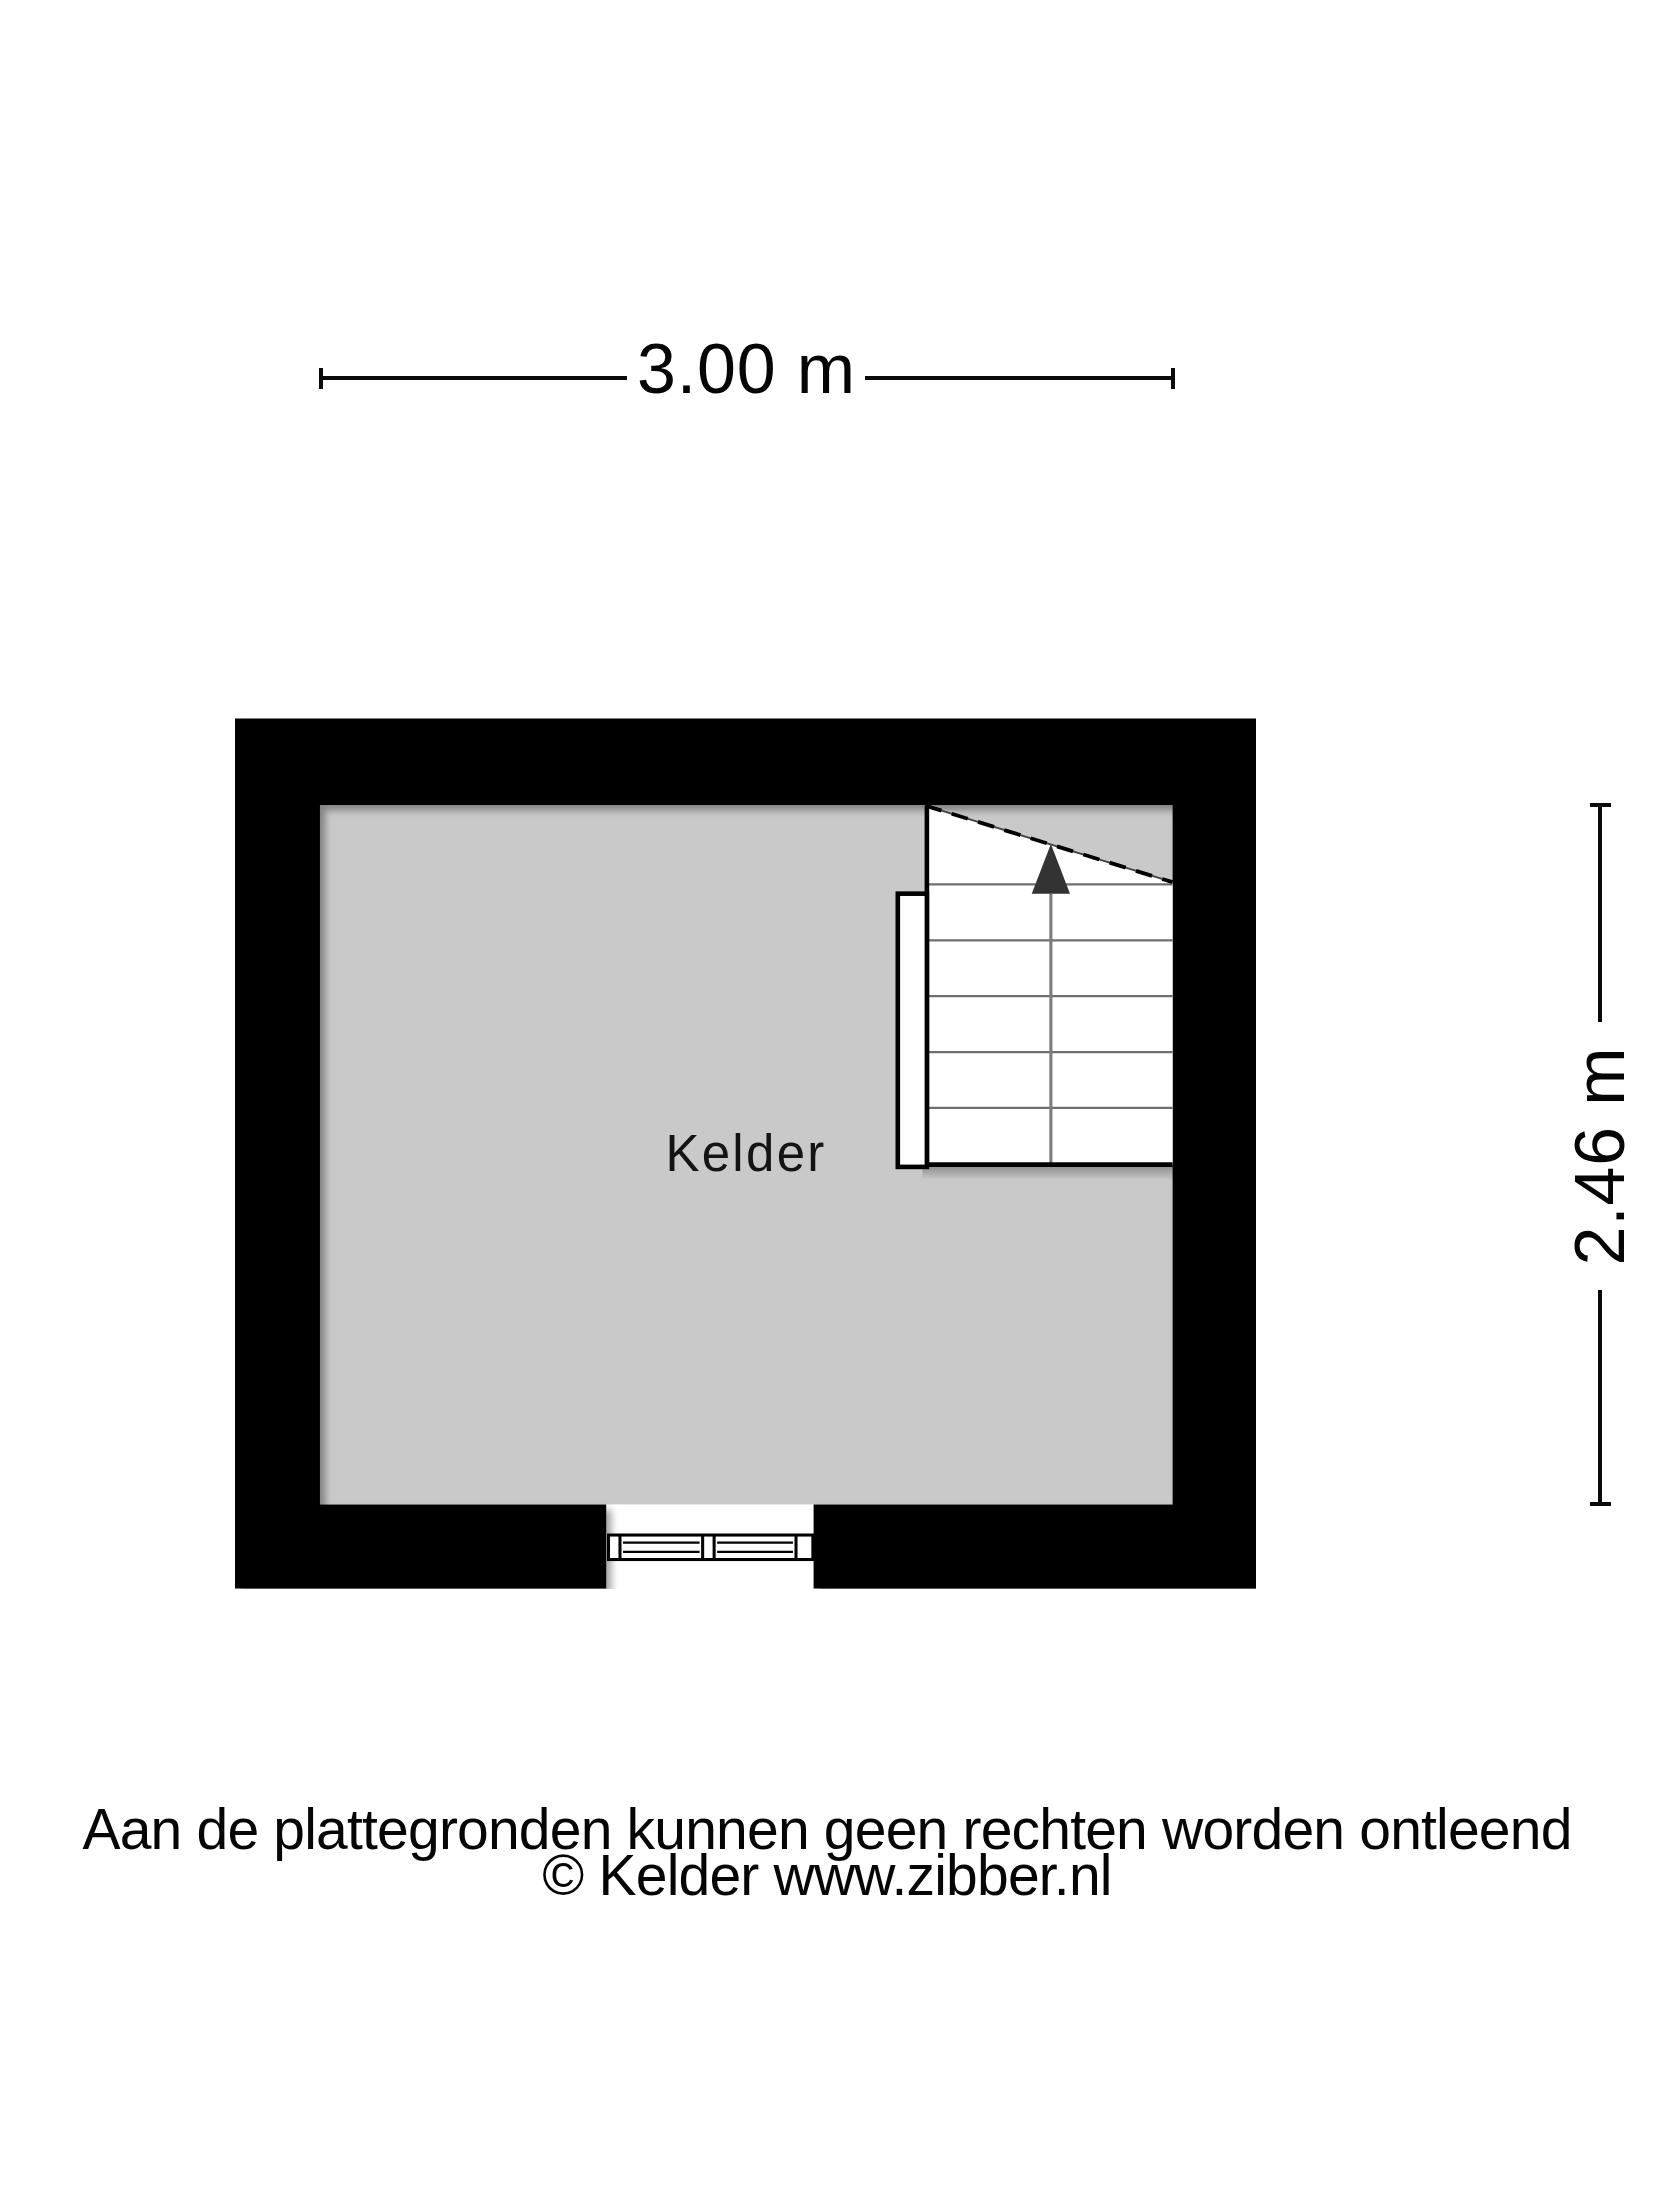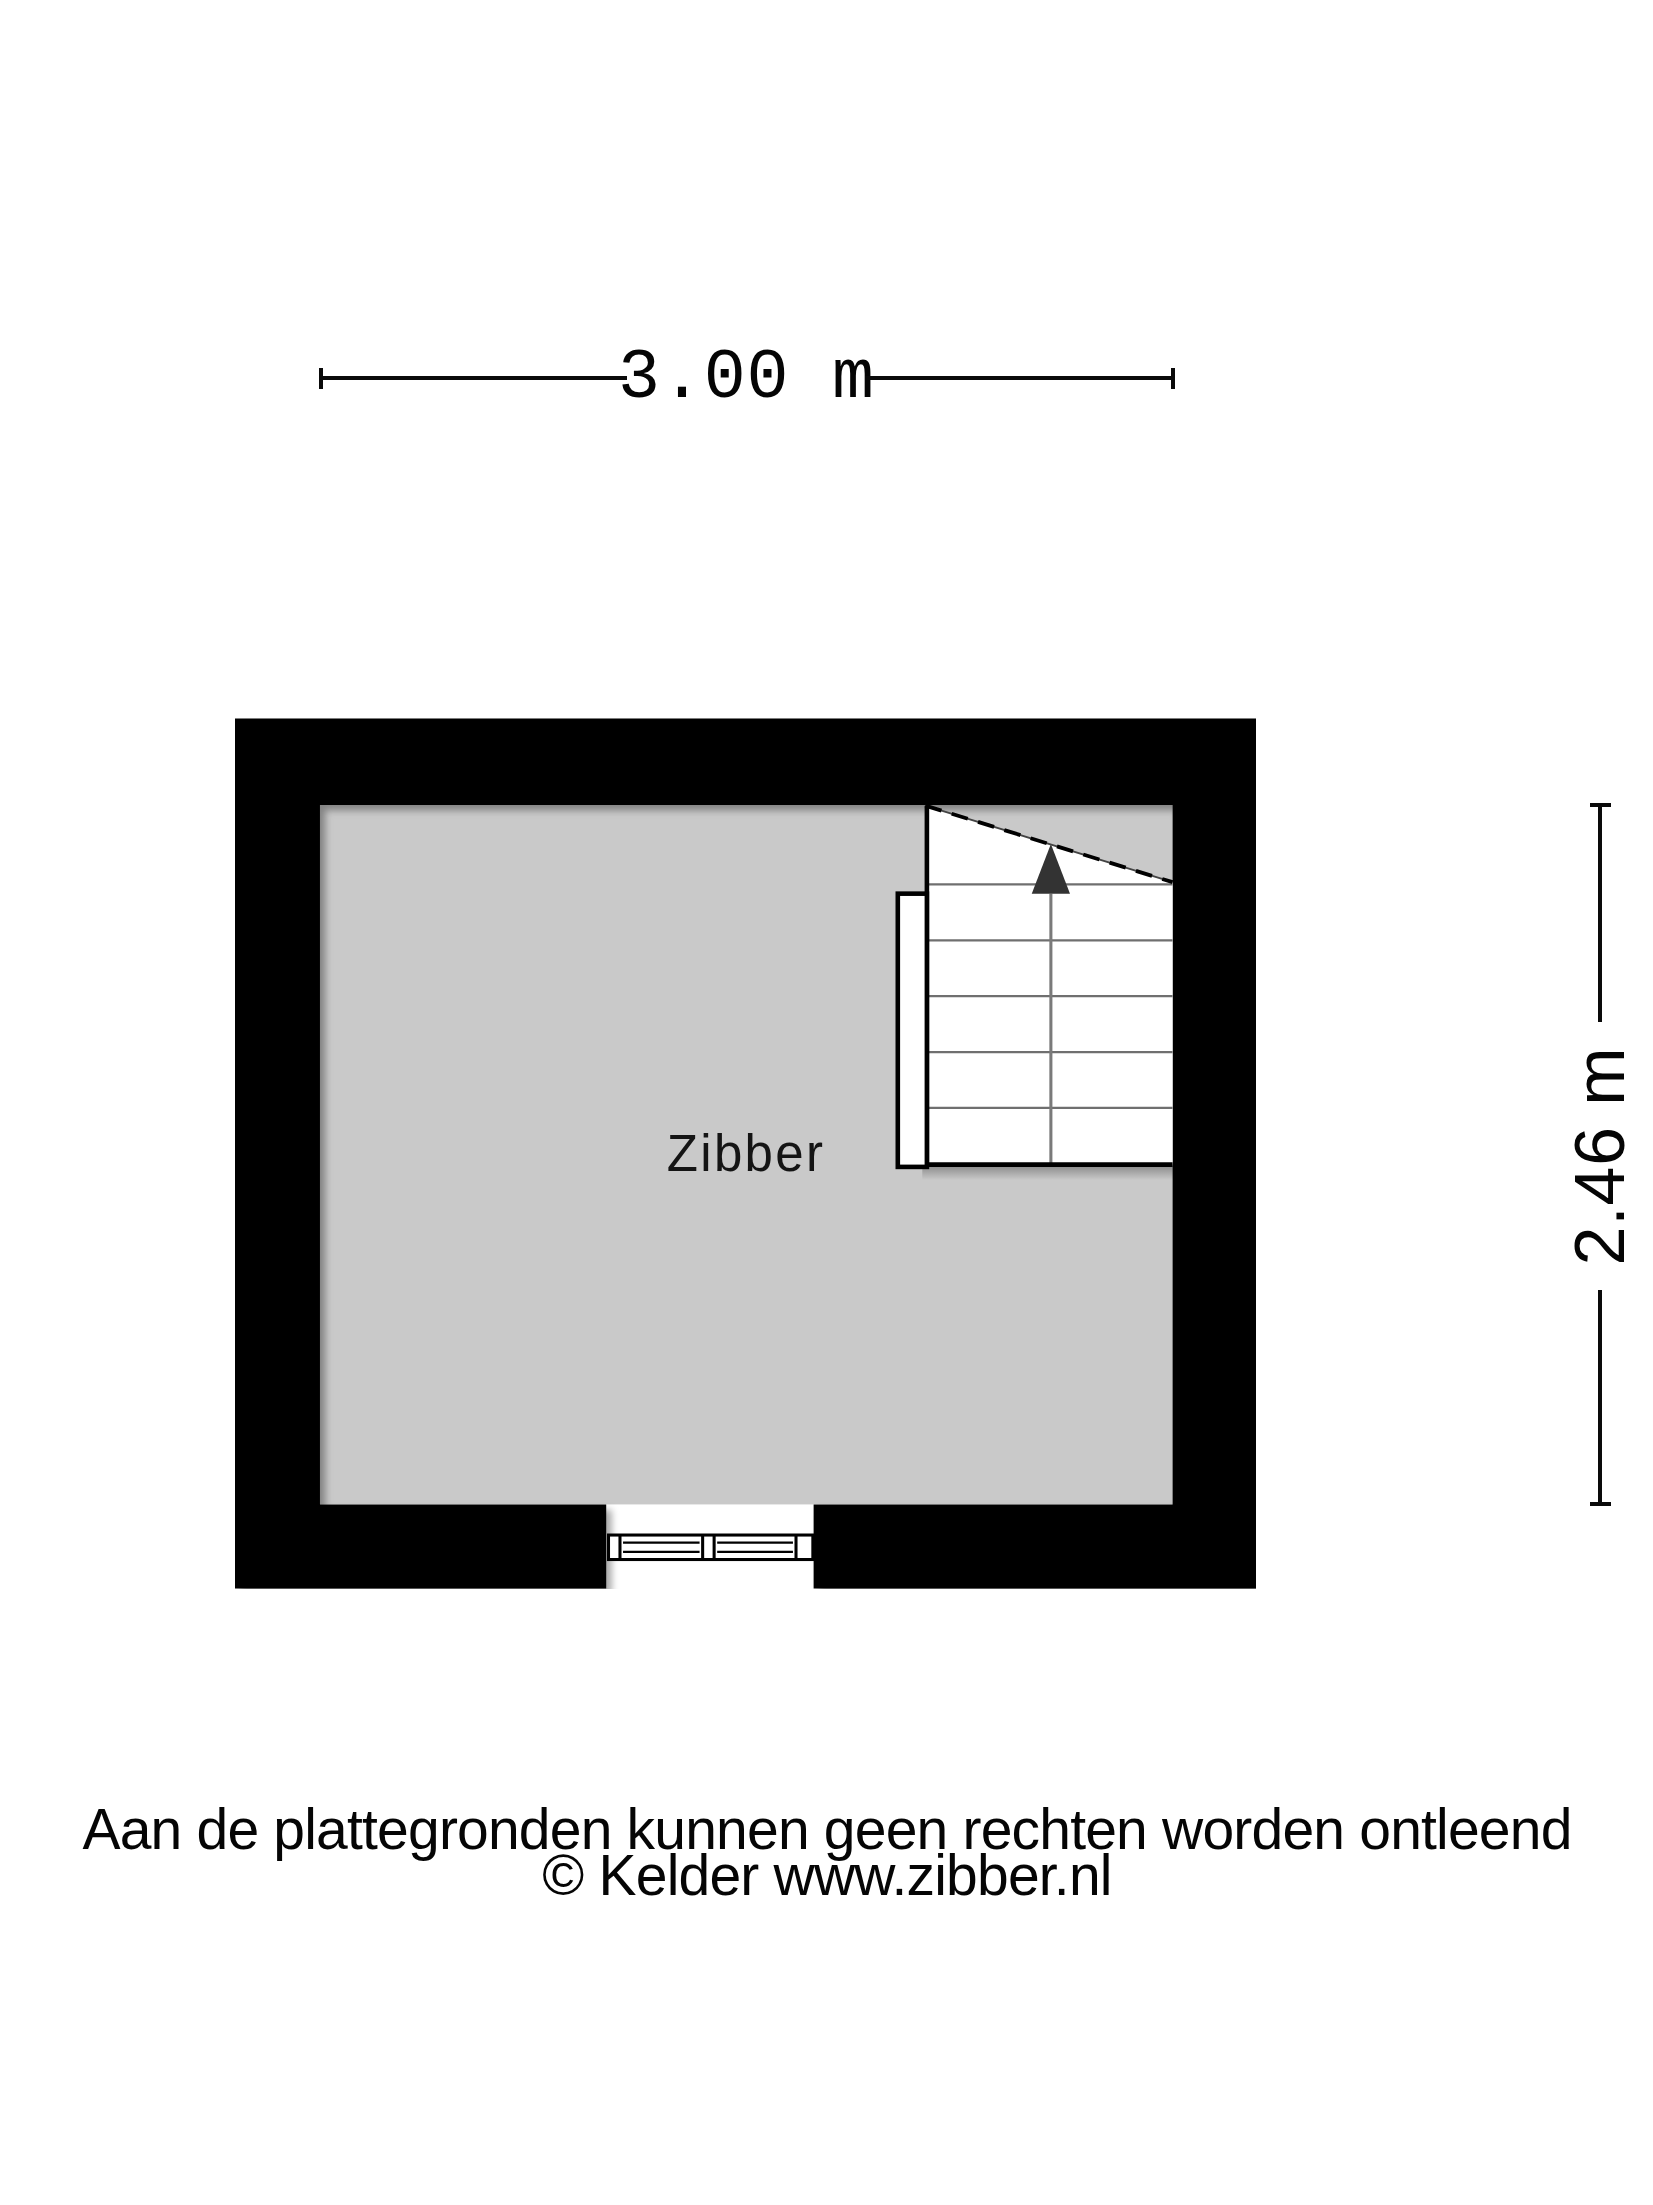--- a/index.html
+++ b/index.html
@@ -86,21 +86,21 @@
   #footer-credit     { top: 1842px; }
 </style>
 </head>
 <body>
 
 <div id="page" style="--page-bg: #ffffff;">
 
   <div>
     <div class="dim-tick-v" style="left:319px; top:368px;"></div>
     <div class="dim-seg-h" style="left:321px; top:376px; width:306px;"></div>
-    <div class="dim-label" style="left:578px; top:342px;font-family:Liberation Mono, monospace;">3.00 m</div>
+    <div class="dim-label" style="left:578px; top:332px;">3.00 m</div>
     <div class="dim-seg-h" style="left:865px; top:376px; width:308px;"></div>
     <div class="dim-tick-v" style="left:1171px; top:368px;"></div>
   </div>
 
   <svg id="plan-svg" width="1021" height="871" viewBox="0 0 1334 1137">
     <defs>
       <linearGradient id="stairShade" x1="0" y1="0" x2="0" y2="1">
         <stop offset="0" stop-color="rgba(0,0,0,0.30)"></stop>
         <stop offset="1" stop-color="rgba(0,0,0,0)"></stop>
       </linearGradient>
@@ -151,21 +151,21 @@
       </g>
       <g stroke="#000000" stroke-width="3">
         <line x1="507" y1="1077" x2="607" y2="1077"></line>
         <line x1="507" y1="1089" x2="607" y2="1089"></line>
         <line x1="630" y1="1077" x2="729" y2="1077"></line>
         <line x1="630" y1="1089" x2="729" y2="1089"></line>
       </g>
     </g>
   </svg>
 
-  <div class="room-label">Zibber</div>
+  <div class="room-label">Kelder</div>
 
   <div>
     <div class="dim-tick-h" style="left:1590px; top:803px;"></div>
     <div class="dim-seg-v" style="left:1598px; top:805px; height:217px;"></div>
     <div class="dim-label rotated" style="left:1431px; top:1119px;">2.46 m</div>
     <div class="dim-seg-v" style="left:1598px; top:1290px; height:214px;"></div>
     <div class="dim-tick-h" style="left:1590px; top:1502px;"></div>
   </div>
 
   <div class="footer-line" id="footer-disclaimer">Aan de plattegronden kunnen geen rechten worden ontleend</div>

